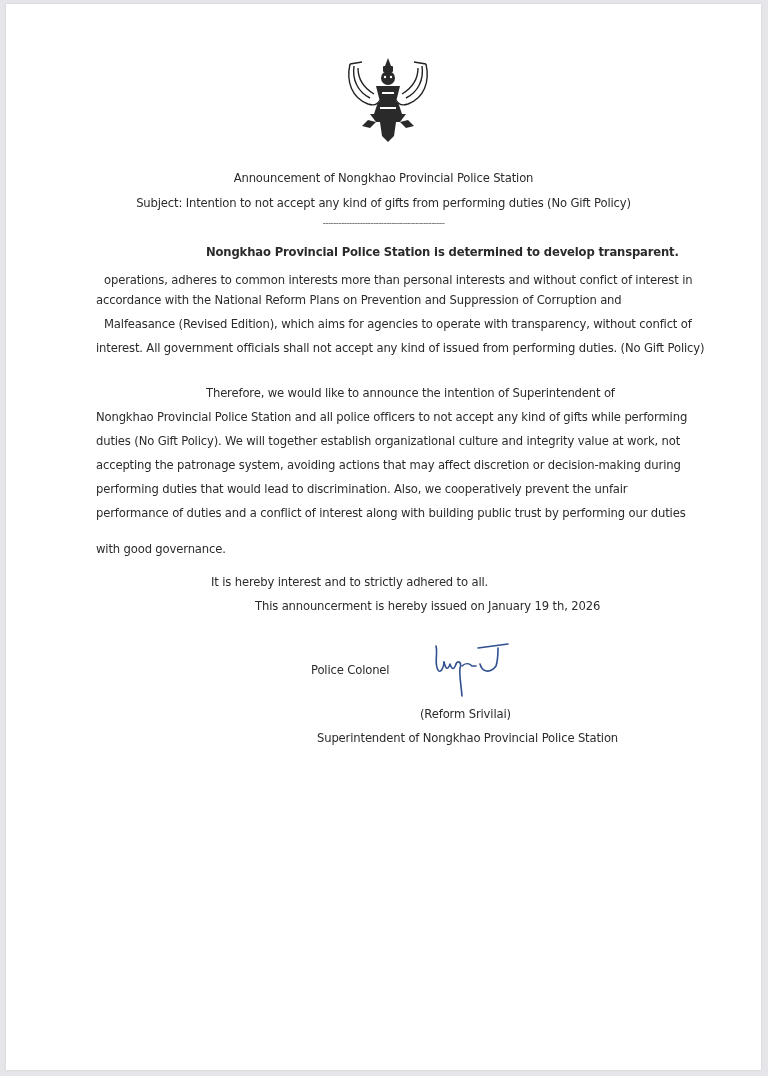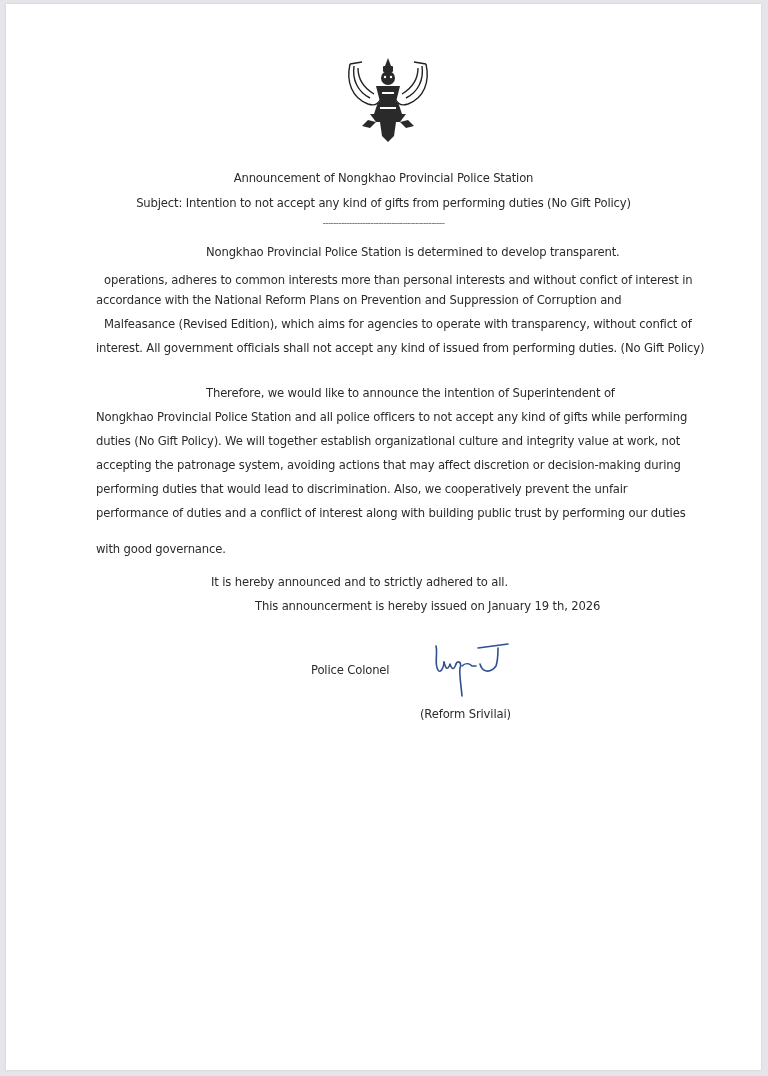--- a/index.html
+++ b/index.html
@@ -69,47 +69,48 @@
       <rect x="42" y="40" width="12" height="2"></rect>
       <rect x="40" y="55" width="16" height="2"></rect>
     </g>
   </svg>
 
   <div class="txt center" style="top:192px;">Subject: Intention to not accept any kind of gifts from performing duties (No Gift Policy)</div>
   <div class="txt center" style="top:167px;">Announcement of Nongkhao Provincial Police Station</div>
   <div class="txt center" style="top:214px; color:#555; font-size:9px; letter-spacing:-0.6px;">----------------------------------------------</div>
 
   <div>
-    <div class="txt" style="left:200px; top:241px;">Nongkhao Provincial Police Station is determined to develop transparent.</div>
+    <div class="txt" style="left:200px; top:241px;font-weight:bold;">Nongkhao Provincial Police Station is determined to develop transparent.</div>
     <div class="txt body-line" style="top:269px;margin-left:8px;">operations, adheres to common interests more than personal interests and without confict of interest in</div>
     <div class="txt body-line" style="top:289px;">accordance with the National Reform Plans on Prevention and Suppression of Corruption and</div>
     <div class="txt body-line" style="top:313px;margin-left:8px;">Malfeasance (Revised Edition), which aims for agencies to operate with transparency, without confict of</div>
     <div class="txt body-line" style="top:337px;">interest. All government officials shall not accept any kind of issued from performing duties. (No Gift Policy)</div>
   </div>
 
   <div>
     <div class="txt" style="left:200px; top:382px;">Therefore, we would like to announce the intention of Superintendent of</div>
     <div class="txt body-line" style="top:406px;">Nongkhao Provincial Police Station and all police officers to not accept any kind of gifts while performing</div>
     <div class="txt body-line" style="top:430px;">duties (No Gift Policy). We will together establish organizational culture and integrity value at work, not</div>
     <div class="txt body-line" style="top:454px;">accepting the patronage system, avoiding actions that may affect discretion or decision-making during</div>
     <div class="txt body-line" style="top:478px;">performing duties that would lead to discrimination. Also, we cooperatively prevent the unfair</div>
     <div class="txt body-line" style="top:502px;">performance of duties and a conflict of interest along with building public trust by performing our duties</div>
     <div class="txt body-line" style="top:538px;">with good governance.</div>
   </div>
 
-  <div class="txt" style="left:205px; top:571px;">It is hereby announced and to strictly adhered to all.</div>
+  <div class="txt" style="left:205px; top:571px;">It is hereby interest and to strictly adhered to all.</div>
   <div class="txt" style="left:249px; top:595px;">This announcerment is hereby issued on January 19 th, 2026</div>
 
   <div class="txt" style="left:305px; top:659px;text-align:right;">Police Colonel</div>
 
   <svg class="sig" viewBox="0 0 86 60">
     <g fill="none" stroke="#2f4f8f" stroke-width="1.6" stroke-linecap="round" stroke-linejoin="round">
       <path d="M8 6 C10 14 6 24 10 30 C12 34 16 28 16 22"></path>
       <path d="M16 22 C18 30 20 30 22 24 C24 30 26 30 28 24"></path>
       <path d="M28 24 C30 20 34 22 32 28 C31 34 33 44 34 56"></path>
       <path d="M34 26 C38 22 42 24 44 26 L48 26"></path>
       <path d="M52 24 C54 32 62 34 68 26 C70 20 70 12 70 8"></path>
       <path d="M50 8 L80 4"></path>
     </g>
   </svg>
 
   <div class="txt" style="left:414px; top:703px;">(Reform Srivilai)</div>
+  <div class="txt" style="left:311px; top:727px;">Superintendent of Nongkhao Provincial Police Station</div>
 </div>
 
 </body></html>

